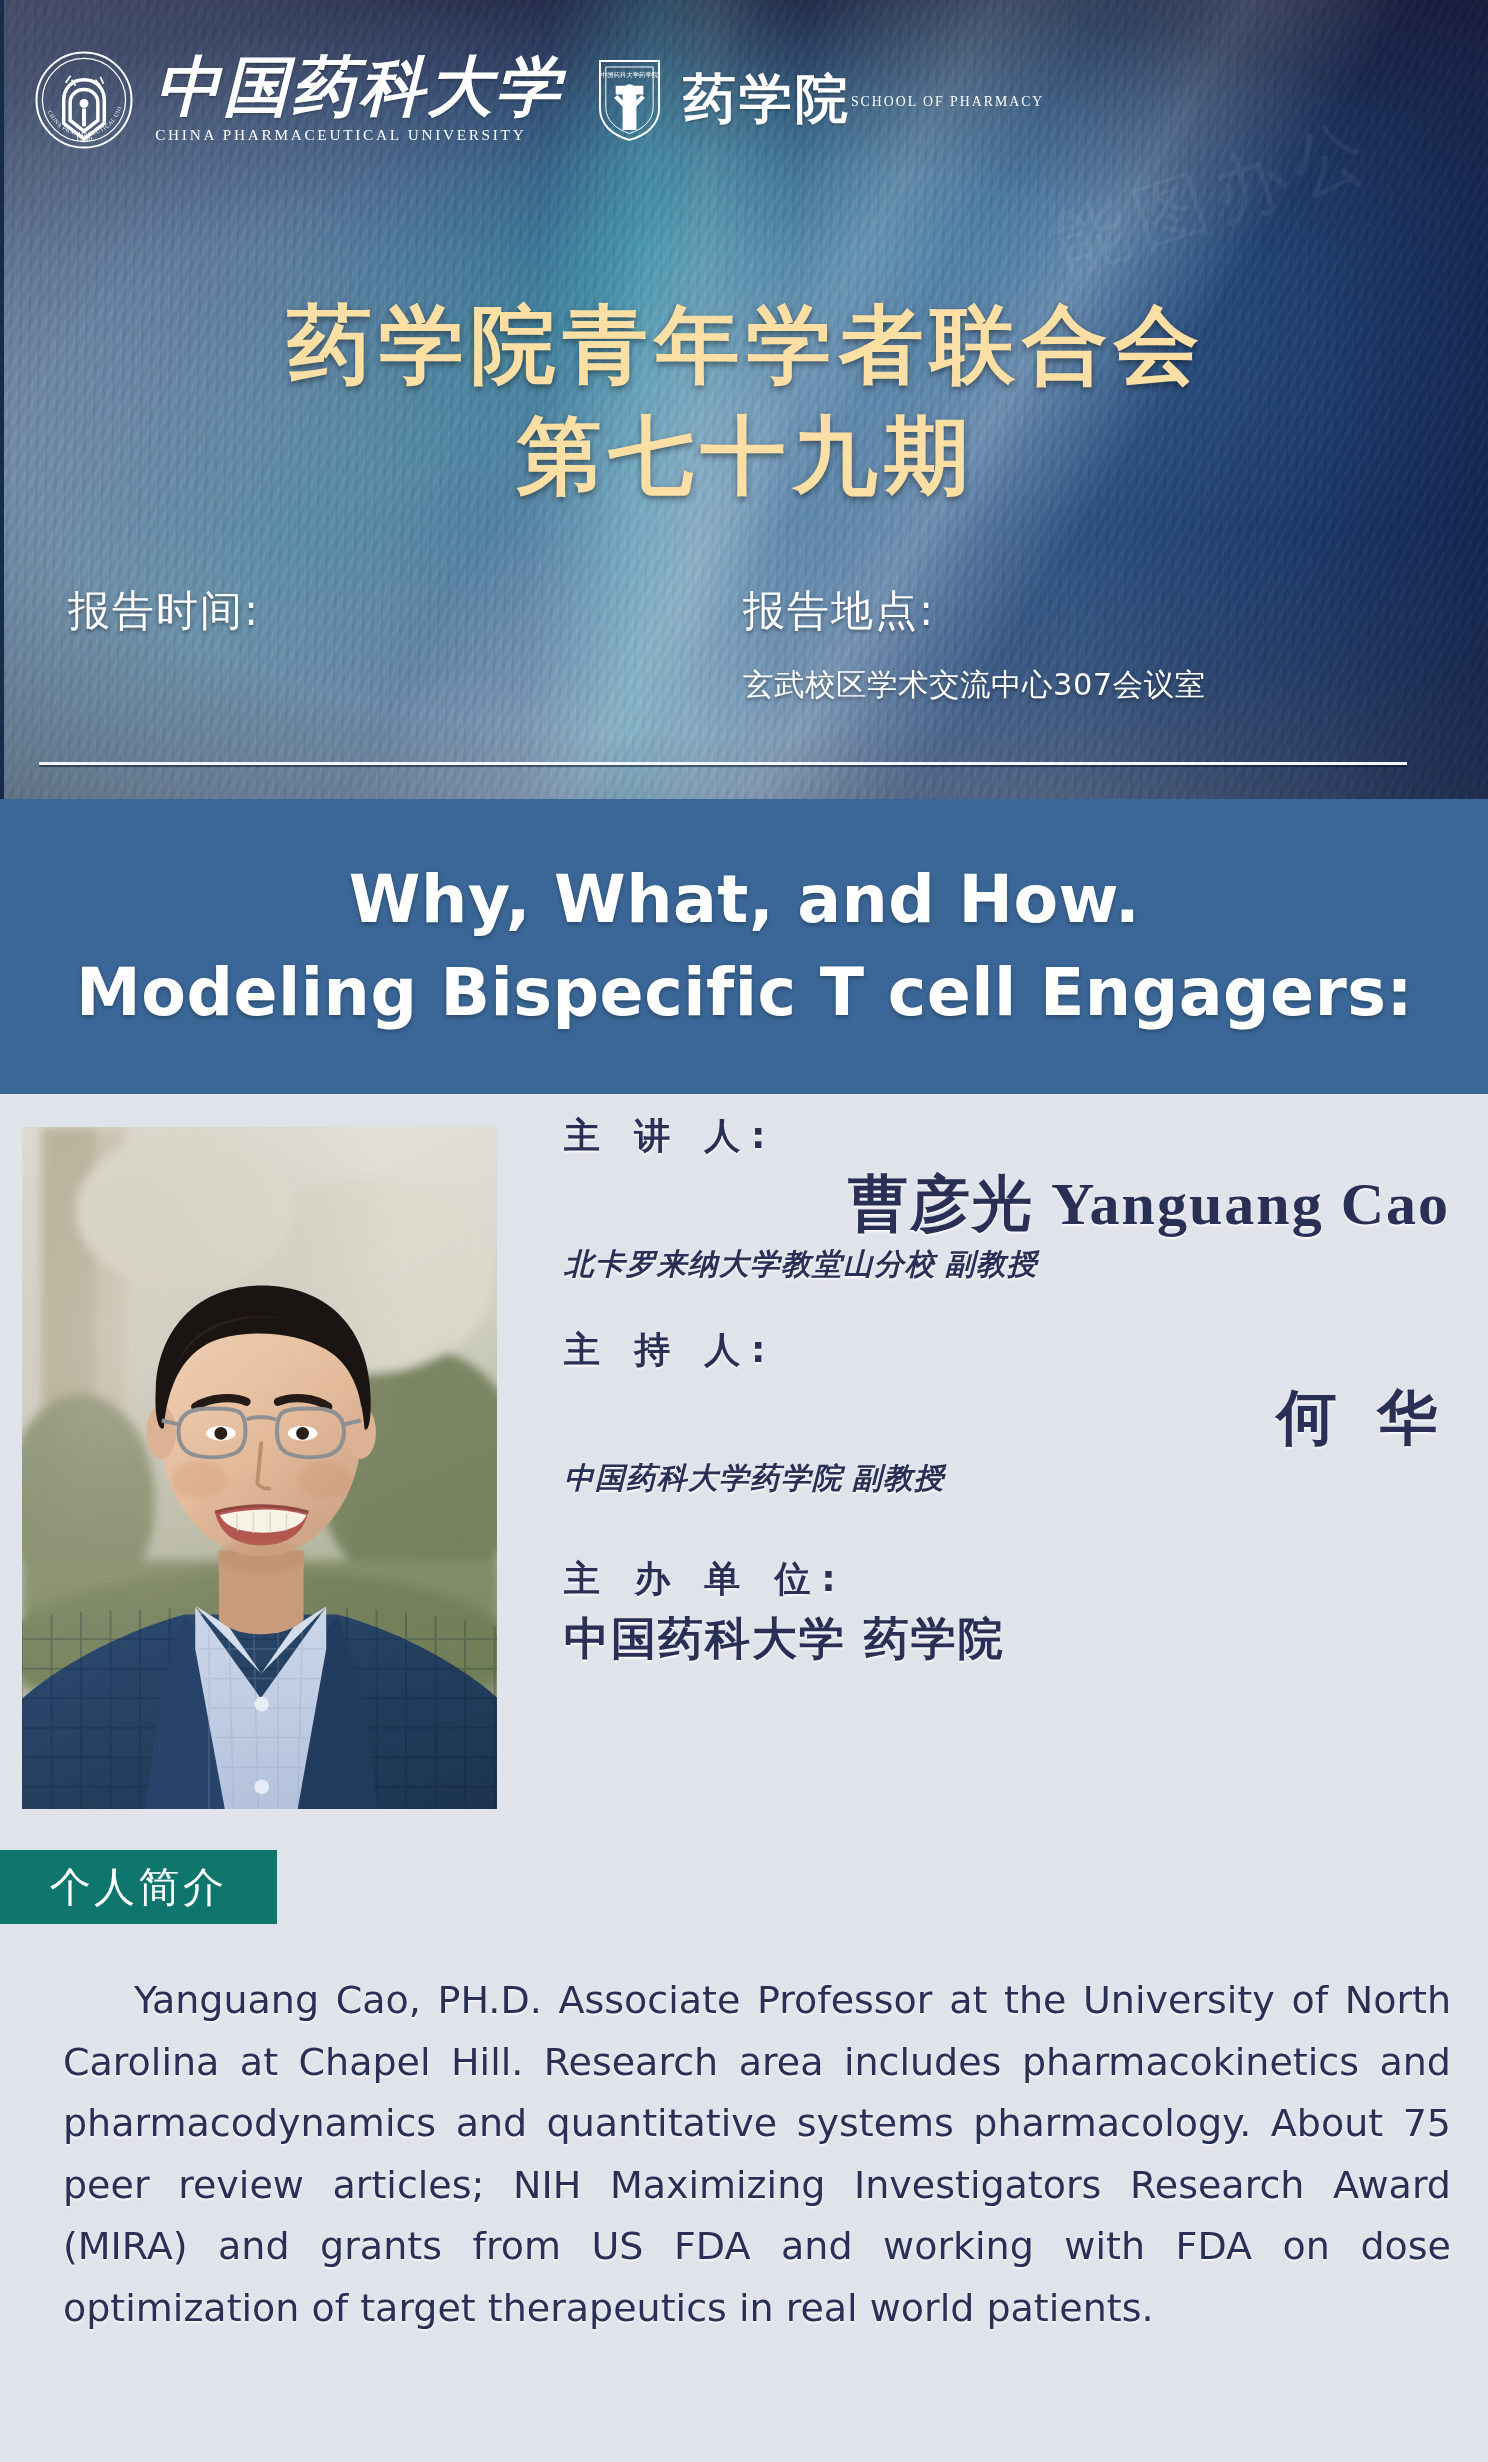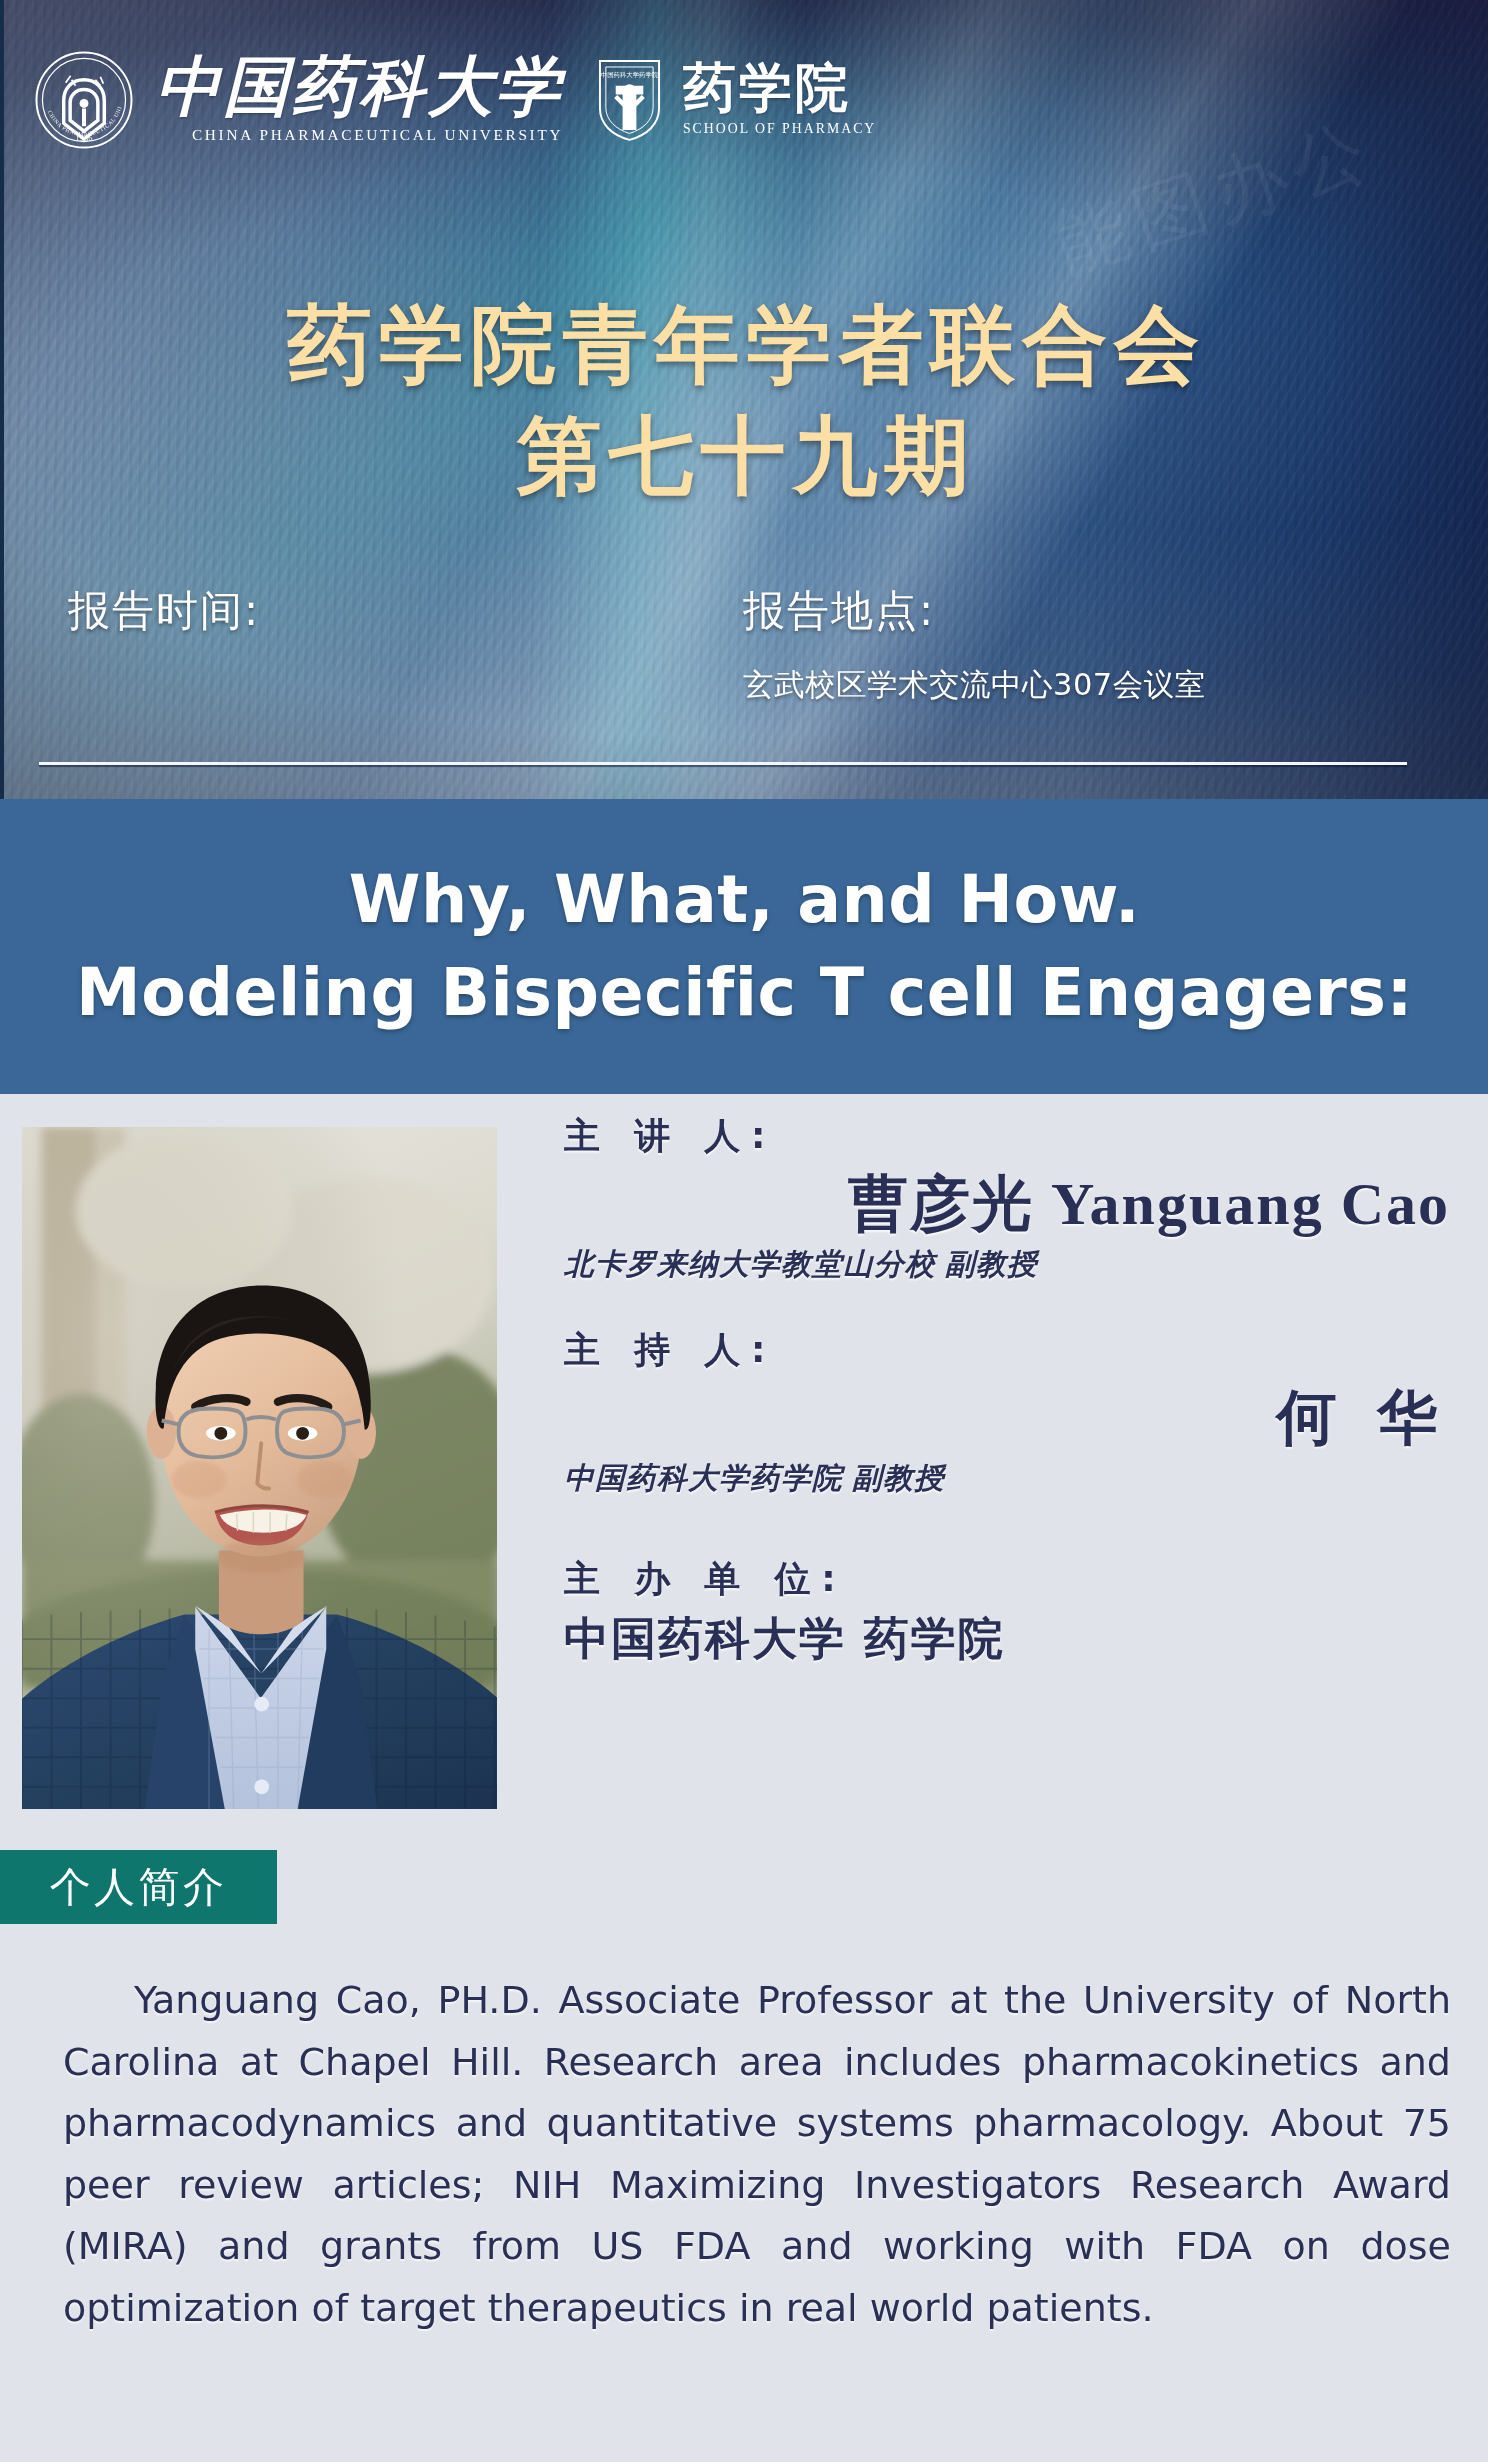--- a/index.html
+++ b/index.html
@@ -118,36 +118,36 @@
   
   .logo-row {
     position:absolute; left:30.5px; top:43px;
     display:flex; align-items:center; height:113px;
   }
   .seal {
     position:relative; width:98px; height:98px;
     flex:0 0 auto;
   }
   .seal svg { display:block; }
-  .cpu-word { margin-left:22.7px; display:flex; flex-direction:column; align-items:flex-end; }
+  .cpu-word { margin-left:22.7px; display:flex; flex-direction:column; align-items:flex-start; }
   .cpu-cn {
     font-family:"Liberation Serif","DejaVu Serif",serif;
     font-style:italic; font-weight:bold;
     font-size:65px; line-height:1.0; color:#ffffff;
     letter-spacing:3px; white-space:nowrap;
     text-shadow:0 1px 2.5px rgba(0,0,0,0.35);
   }
   .cpu-en {
     font-family:"Liberation Serif","DejaVu Serif",serif;
     font-size:15.3px; color:#ffffff; letter-spacing:2.7px;
     margin-top:6.9px; white-space:nowrap;
   }
   .shield { margin-left:33px; width:67px; height:85px; flex:0 0 auto; }
   .shield svg { display:block; }
-  .sop-word { margin-left:19.7px; display:flex; flex-direction:column; align-items:flex-start; }
+  .sop-word { margin-left:19.7px; display:flex; flex-direction:row; align-items:center; }
   .sop-cn {
     font-family:"Liberation Serif","DejaVu Serif",serif;
     font-weight:bold; font-size:53px; line-height:1.0;
     color:#ffffff; letter-spacing:3px; white-space:nowrap;
     text-shadow:0 1px 2.5px rgba(0,0,0,0.35);
   }
   .sop-en {
     font-family:"Liberation Serif","DejaVu Serif",serif;
     font-size:13.8px; color:#ffffff; letter-spacing:2px;
     margin-top:5.9px; white-space:nowrap;

